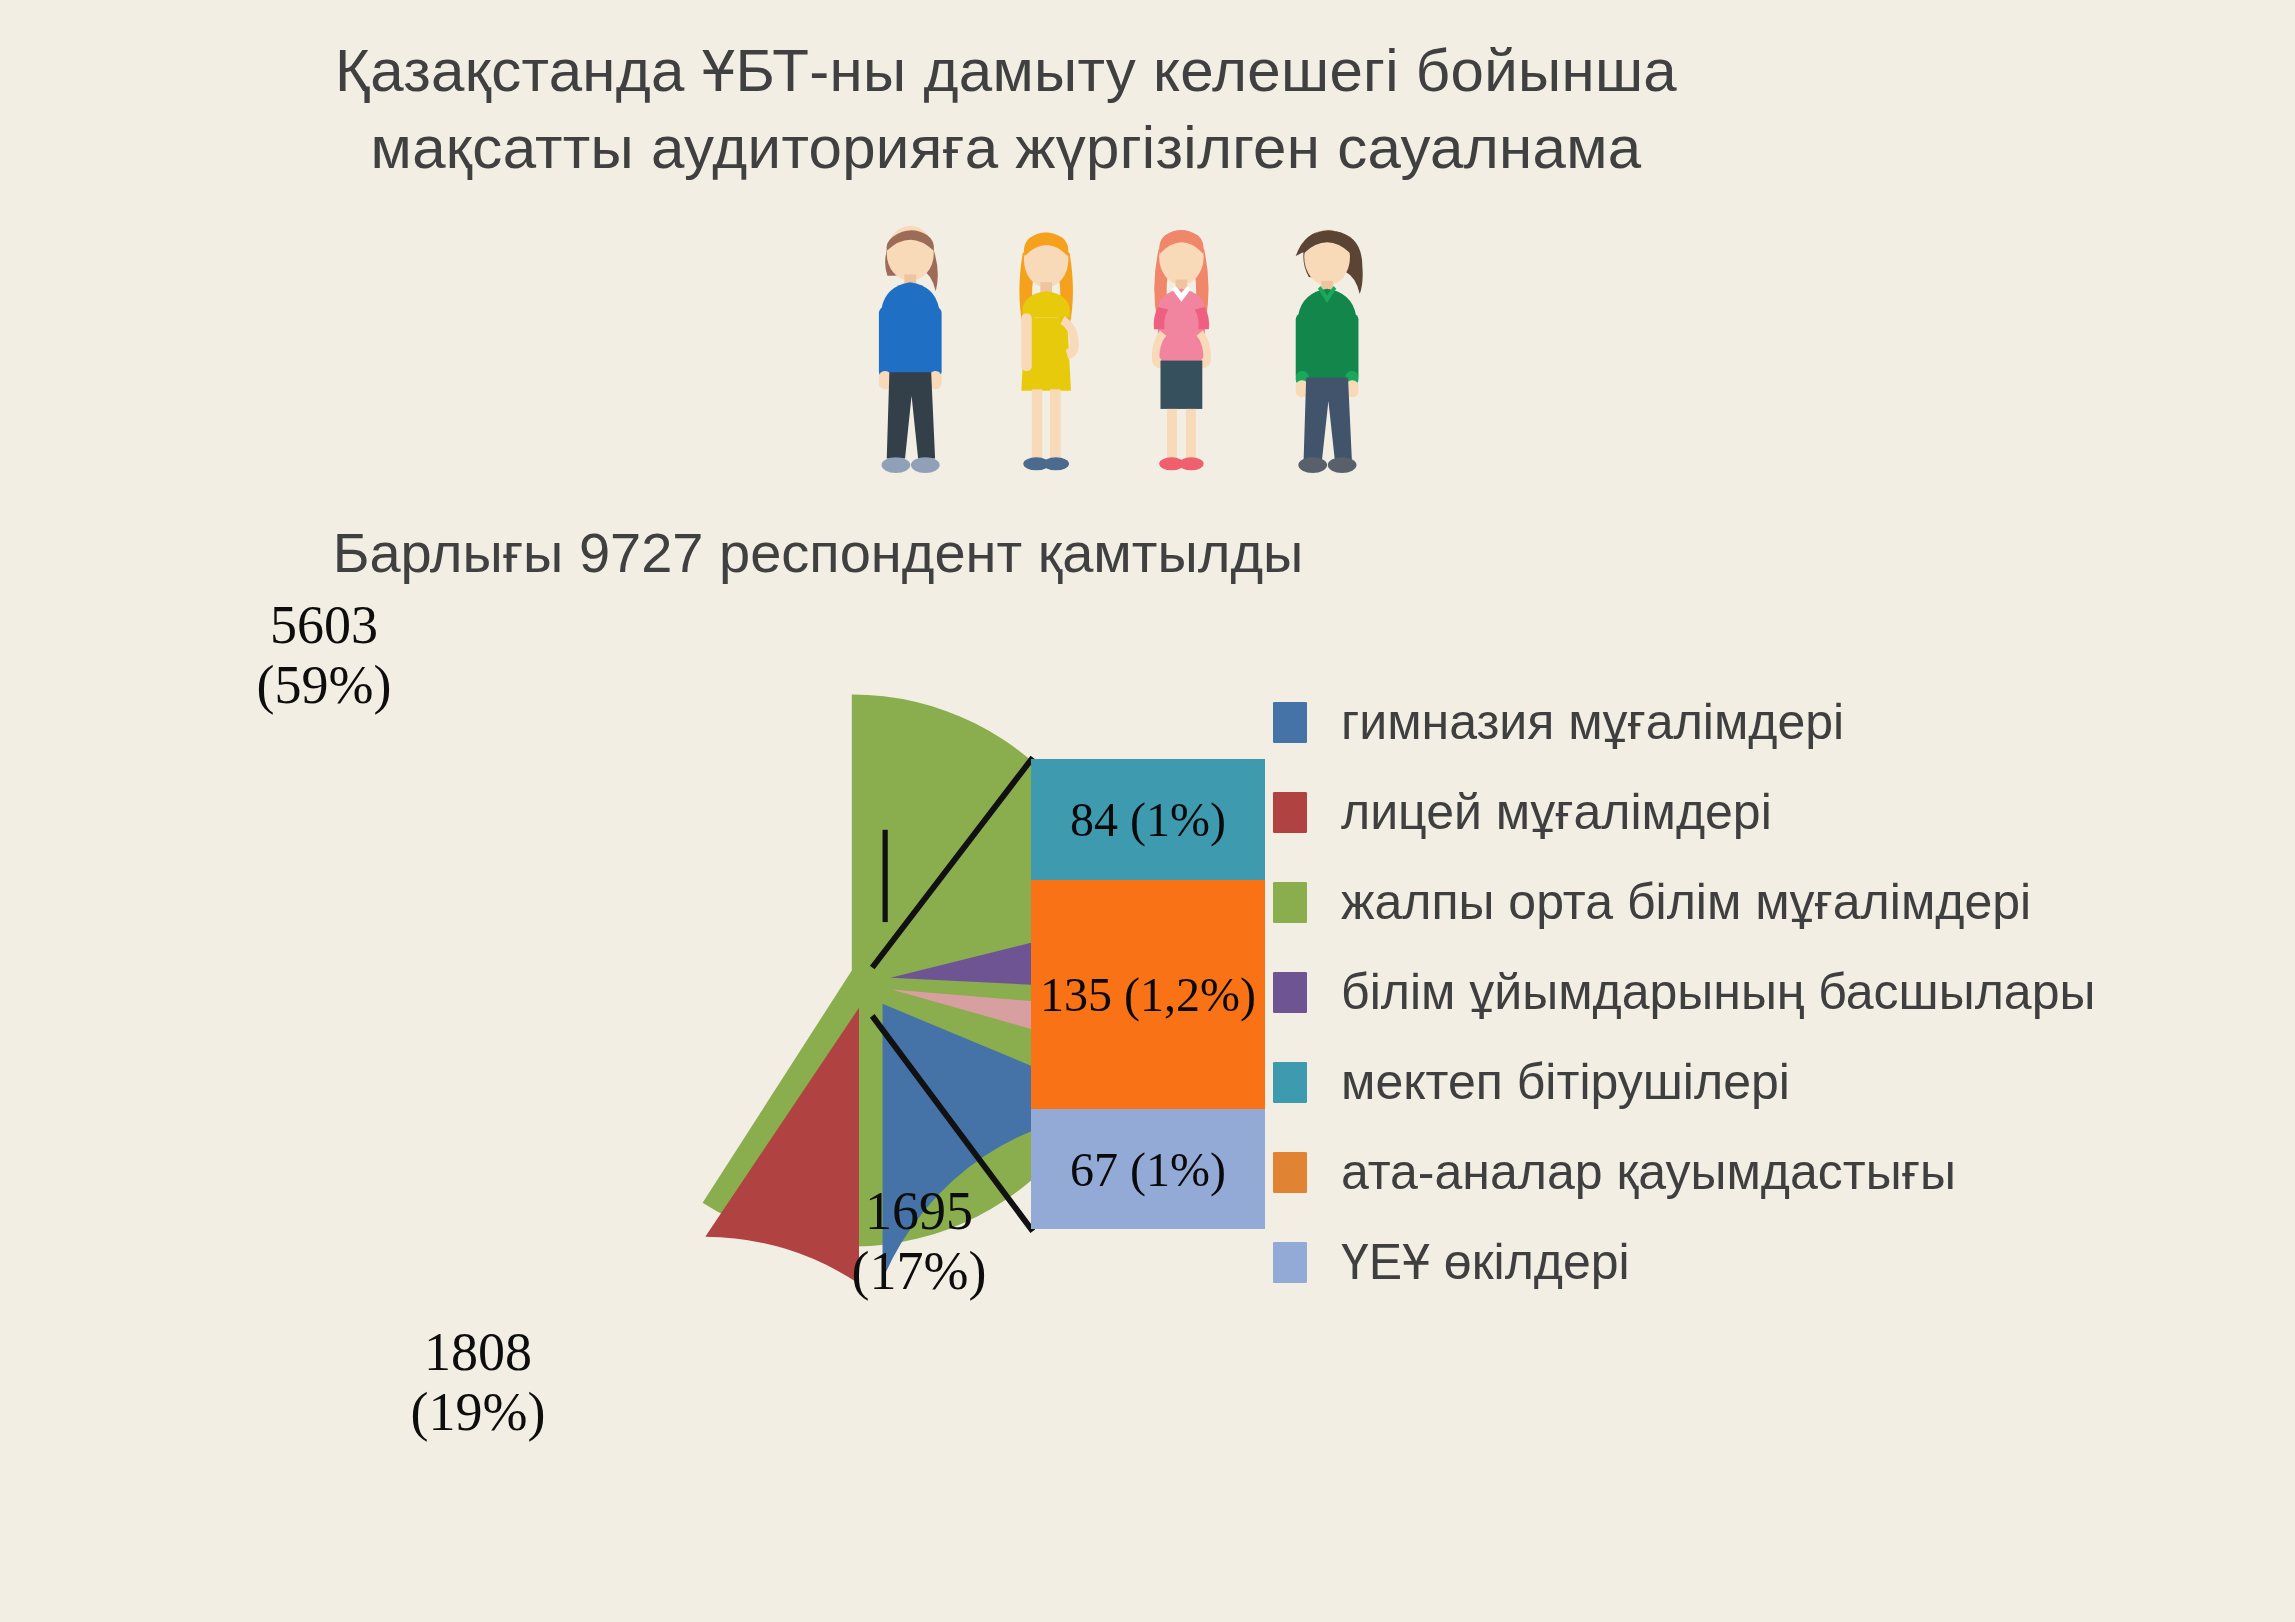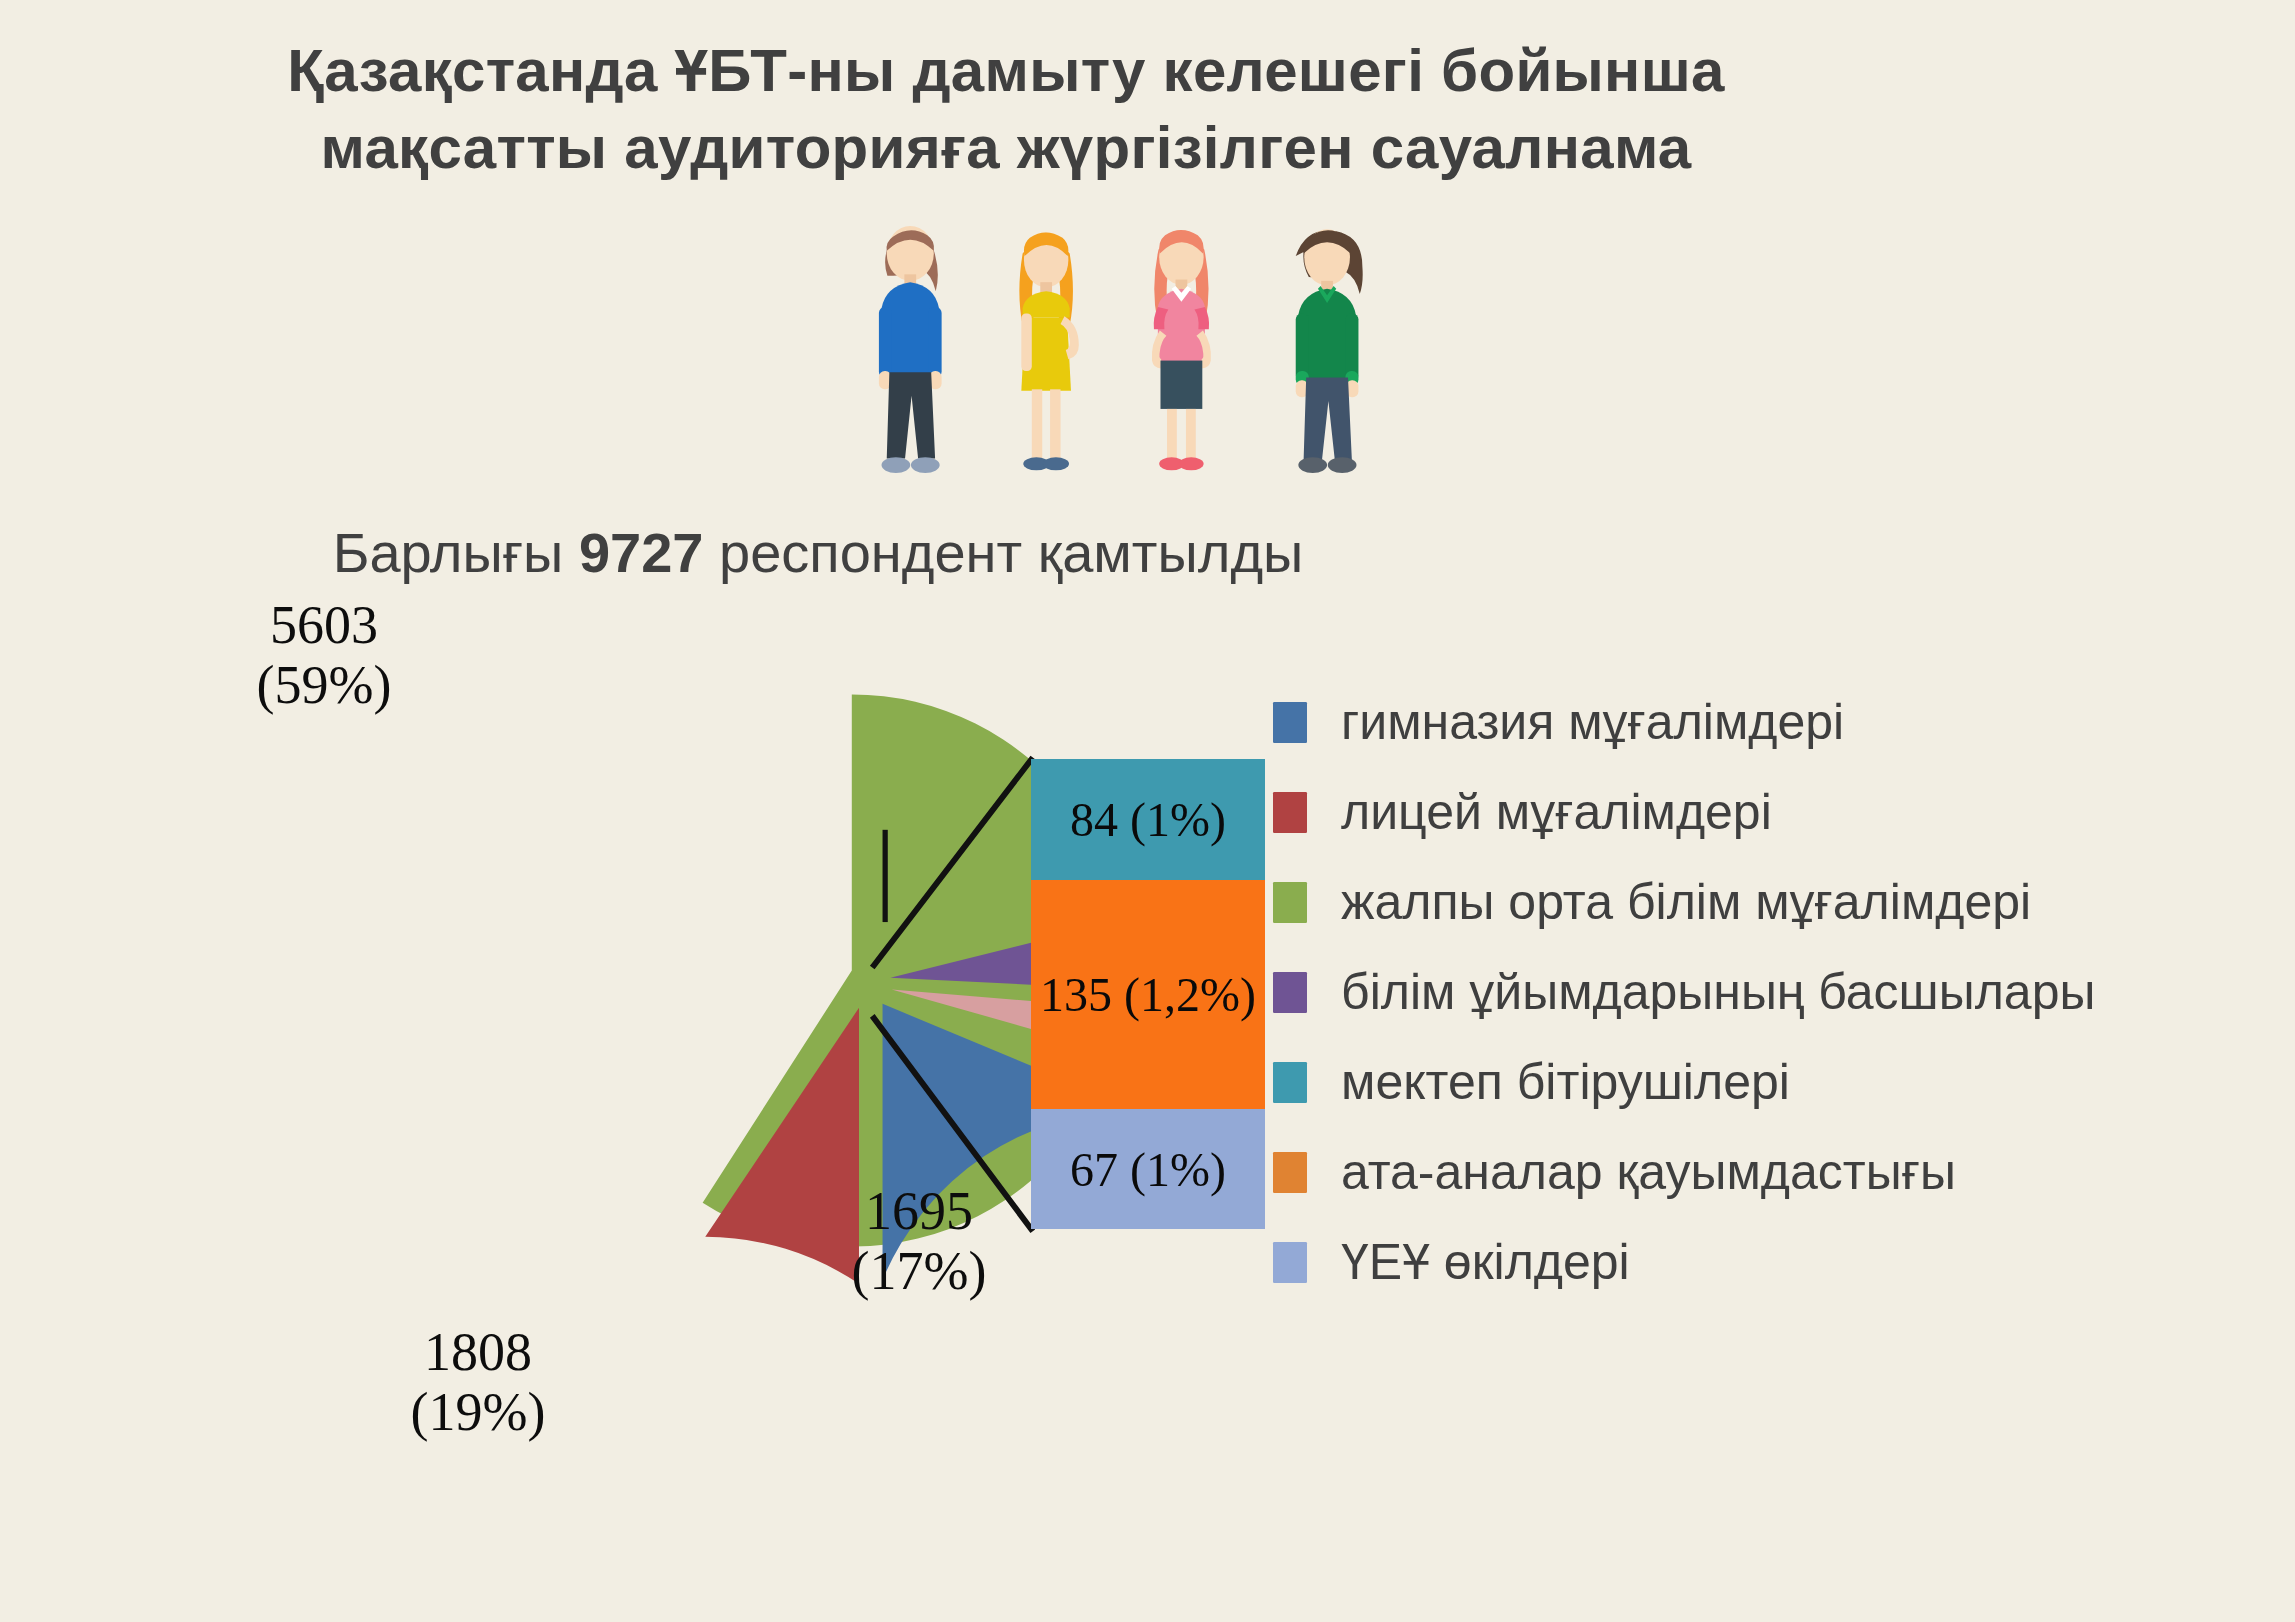--- a/index.html
+++ b/index.html
@@ -11,37 +11,37 @@
     overflow:hidden;
     position:relative;
   }
   #stage{position:absolute;inset:0;width:2295px;height:1623px;}
 
   
   #title{
     position:absolute;left:0;top:33px;width:2012px;
     text-align:center;
     font-size:60px;line-height:1.28;
-    font-weight:700;
+    font-weight:400;
     color:#404040;
     letter-spacing:0.3px;
   }
   #title .tline{display:block;}
 
   
   #people{position:absolute;left:838px;top:209px;width:628px;height:294px;}
 
   
   #subtitle{
     position:absolute;left:0;top:520px;width:1636px;
     text-align:center;
     font-size:56px;
     color:#404040;
   }
-  #subtitle b{font-weight:bold;}
+  #subtitle b{font-weight:normal;}
 
   
   #chartsvg{position:absolute;left:0;top:0;width:2295px;height:1623px;}
 
   
   .pielabel{
     position:absolute;
     font-family:"Liberation Serif", serif;
     font-size:54px;line-height:1.12;
     color:#0d0d0d;

